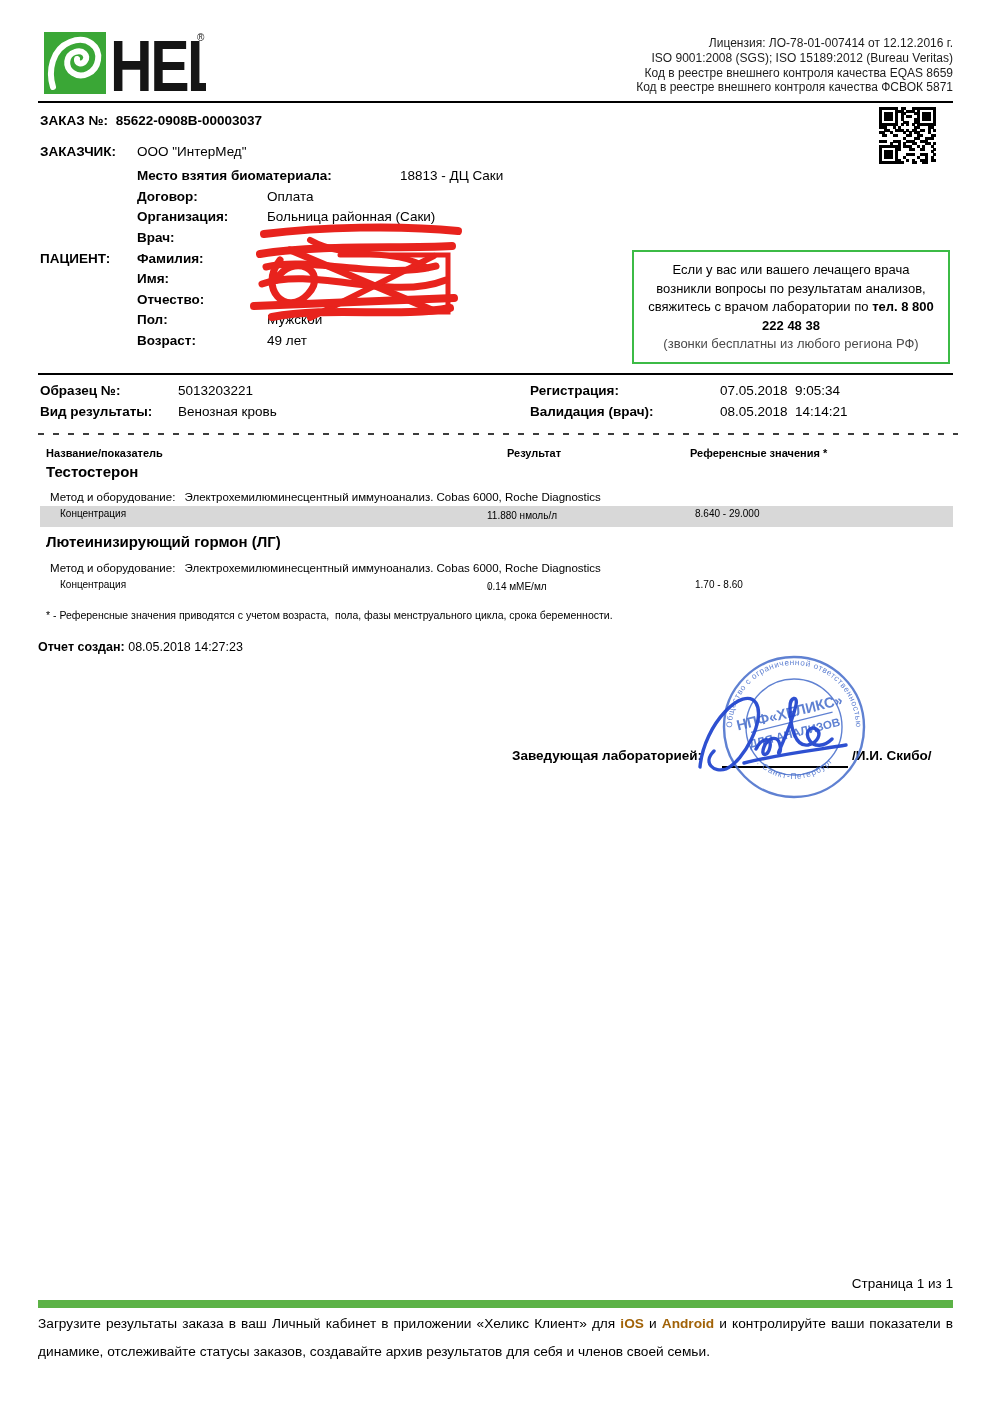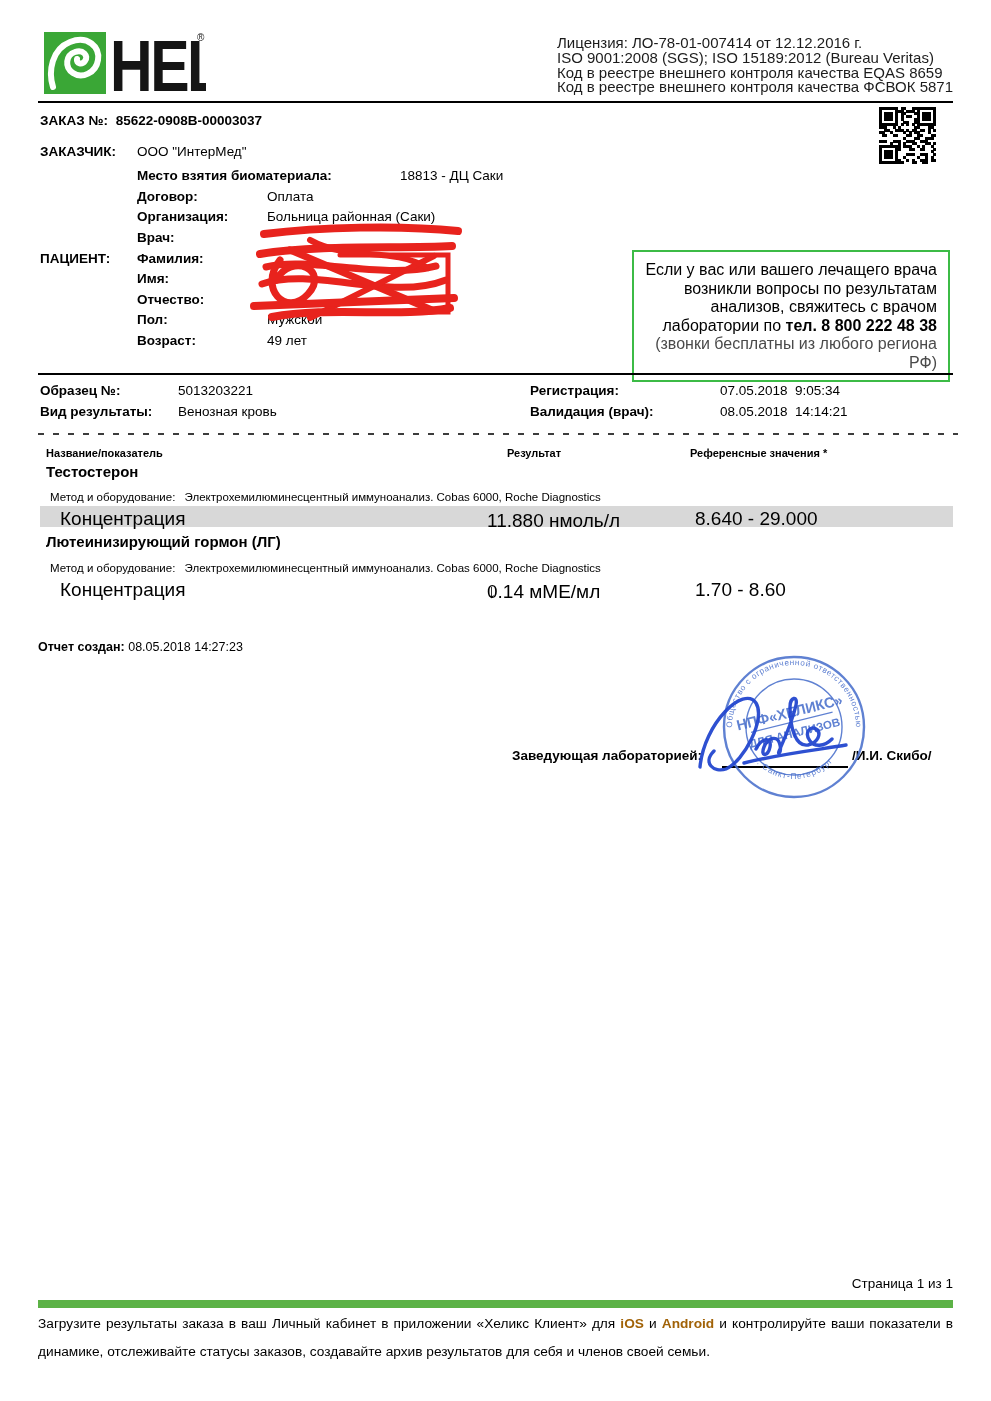--- a/index.html
+++ b/index.html
@@ -11,33 +11,33 @@
   .pre{white-space:pre;}
   .b{font-weight:bold;}
   .fs13{font-size:13.5px;}
   .hrule{position:absolute;left:38px;width:915px;height:2px;background:#000;}
   .dashrule{
     position:absolute;left:38px;width:920px;height:2px;
     background:repeating-linear-gradient(90deg,#3c3c3c 0 6px,transparent 6px 15px);
   }
   .contact-line1{font-size:17px;font-weight:bold;line-height:22px;}
   .contact-line{font-size:16.5px;line-height:22px;}
-  .license{font-size:15px;line-height:14.8px;text-align:left;color:#1c1c1c;}
+  .license{font-size:12px;line-height:14.8px;text-align:right;color:#1c1c1c;}
   .infobox{
     position:absolute;left:632px;top:250px;width:292px;
     border:2px solid #3cbb46;padding:9px 11px 8px 11px;
-    font-size:16px;line-height:18.5px;text-align:right;
+    font-size:13px;line-height:18.5px;text-align:center;
   }
   .infobox .muted{color:#4a4a4a;}
   .th{font-size:11px;font-weight:bold;}
   .testname{font-size:15px;font-weight:bold;}
   .method{font-size:11.5px;}
   .resrow{position:absolute;left:40px;width:913px;height:21px;}
   .resrow.hl{background:#d8d8d8;}
-  .resrow span{position:absolute;top:2px;font-size:19px;white-space:nowrap;}
+  .resrow span{position:absolute;top:2px;font-size:10px;white-space:nowrap;}
   .flag{display:inline-block;width:16px;}
   .footnote{font-size:10.5px;}
   .sigline{position:absolute;left:722px;top:766px;width:126px;height:2px;background:#000;}
   .pagenum{position:absolute;right:38px;top:1276px;font-size:13.5px;}
   .greenbar{position:absolute;left:38px;top:1300px;width:915px;height:8px;background:#5cb246;}
   .footer{
     position:absolute;left:38px;top:1310px;width:915px;
     font-size:13.7px;line-height:27.5px;text-align:justify;
   }
   .footer a{color:#a16207;font-weight:bold;text-decoration:none;}
@@ -413,20 +413,21 @@
   </div>
   <div class="resrow" style="top:577px;">
     <span style="left:20px;">Концентрация</span>
     <span style="left:447px;">
         <span class="flag">↓</span>
         <span>0.14 мМЕ/мл</span>
       </span>
     <span style="left:655px;">1.70 - 8.60</span>
   </div>
 
+  <div class="abs footnote pre" style="left:46px;top:609px;">* - Референсные значения приводятся с учетом возраста,  пола, фазы менструального цикла, срока беременности.</div>
 
   <div class="abs" style="left:38px;top:640px;font-size:12.5px;">
     <span class="b">Отчет создан:</span>
     <span>08.05.2018 14:27:23</span>
   </div>
 
   <div class="abs fs13 b" style="left:512px;top:748px;">Заведующая лабораторией:</div>
   <div class="sigline"></div>
   <div class="abs fs13 b" style="left:852px;top:748px;">/И.И. Скибо/</div>
 

